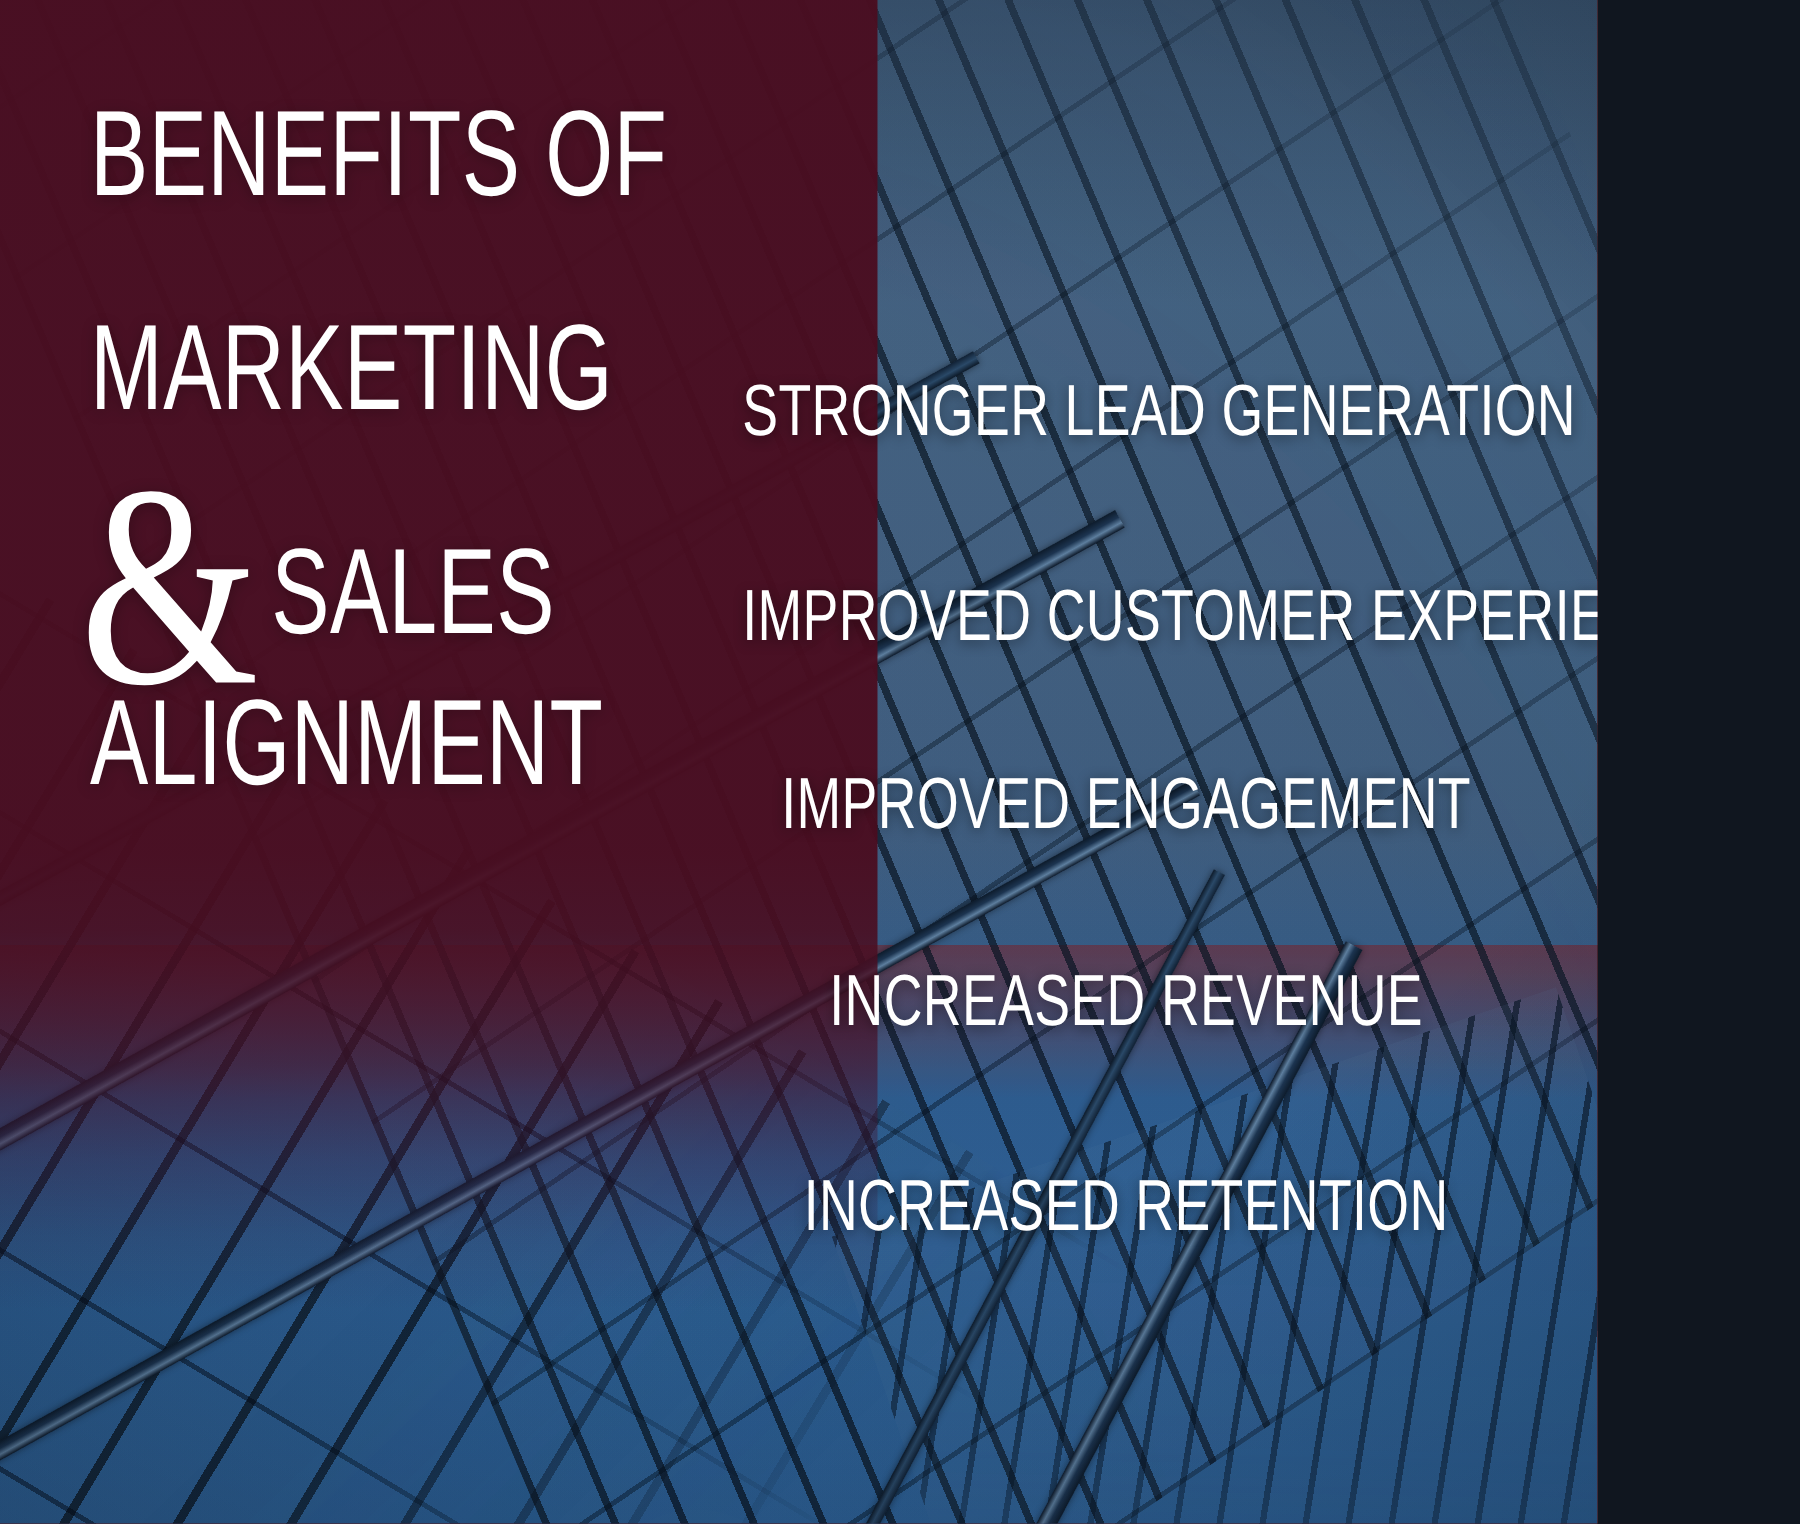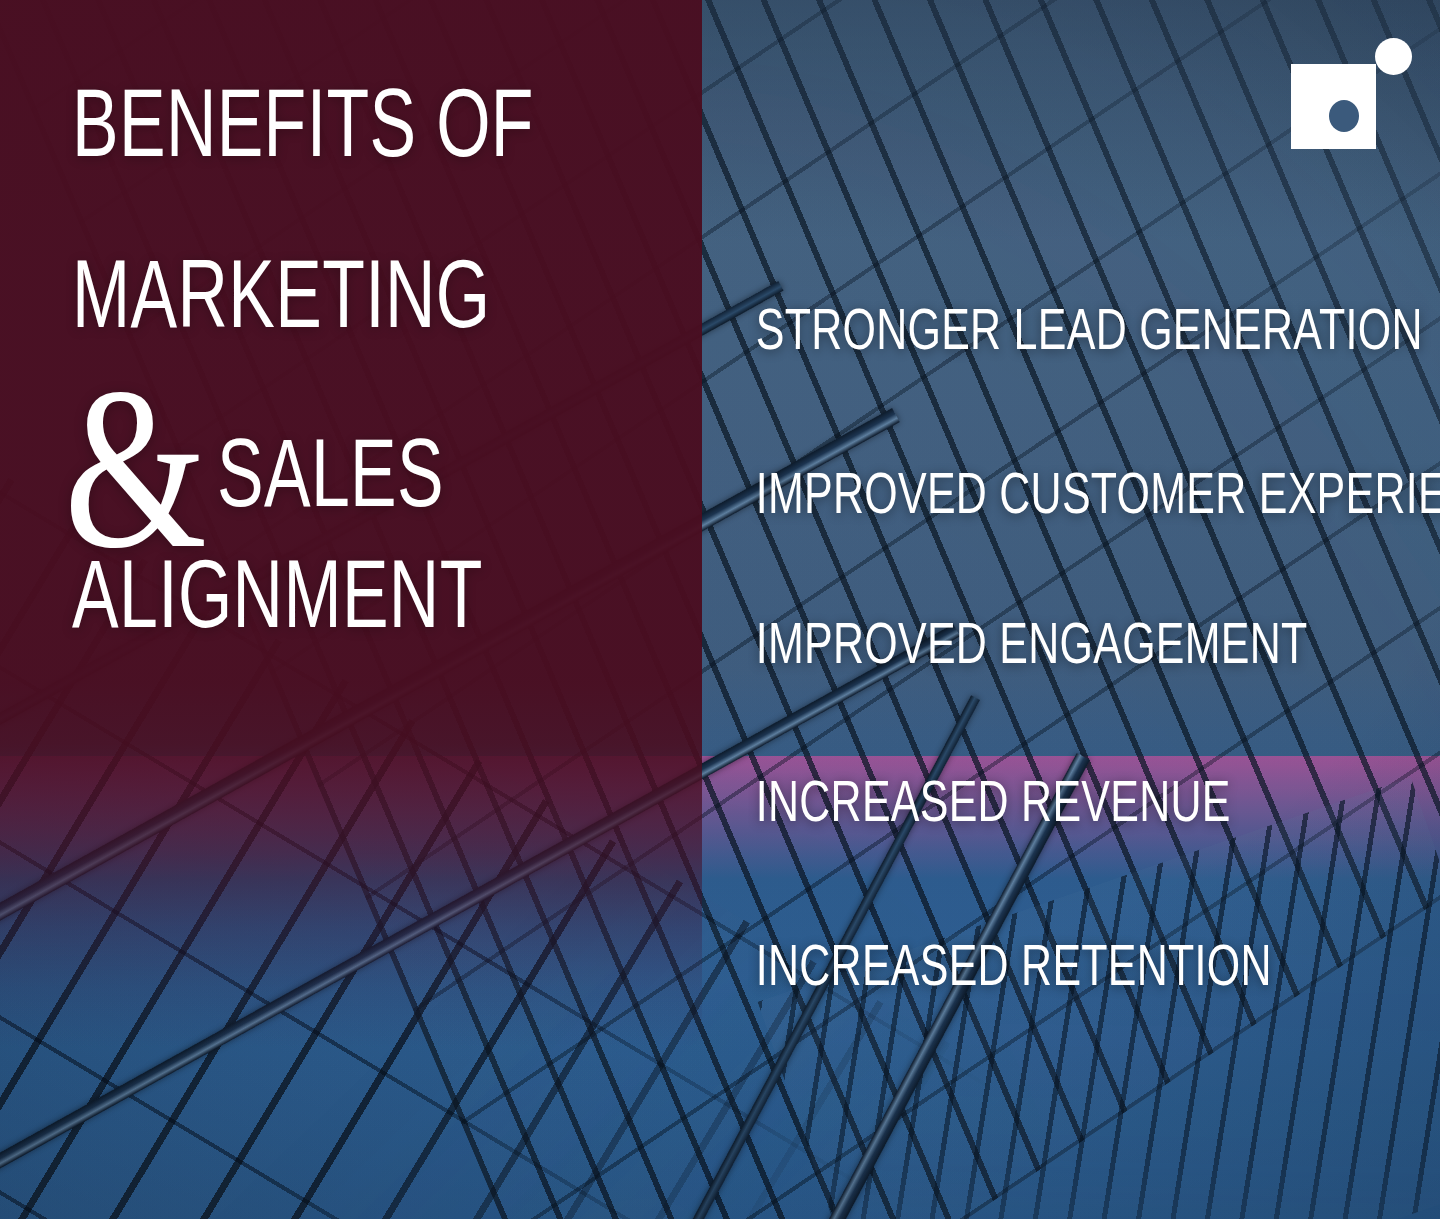--- a/index.html
+++ b/index.html
@@ -3,24 +3,24 @@
 <meta charset="utf-8">
 <title>Benefits of Marketing &amp; Sales Alignment</title>
 <style>
   * { margin:0; padding:0; box-sizing:border-box; }
   html,body{
     background:#10161f;
     font-family:"Liberation Sans", sans-serif;
   }
   #poster{
     position:relative;
-    width:1440px;
+    width:1278px;
     height:1219px;
     overflow:hidden;
-    background:#ec4899;
+    background:#7f1d1d;
   }
 
   
   .bg{ position:absolute; inset:0; overflow:hidden; }
 
   
   .sky-flat{
     position:absolute; left:0; top:0; width:100%; height:62%;
     background:linear-gradient(180deg,#44617f 0%,#415f7e 45%,#3b5a7b 100%);
   }
@@ -201,21 +201,21 @@
     white-space:nowrap;
     position:relative;
     top:-4px;
   }
 
   
   .benefits{
     position:absolute;
     right:70px; top:300px;
     width:830px;
-    text-align:left;
+    text-align:center;
     color:#fff;
     font-family:"Liberation Sans Narrow","Liberation Sans",sans-serif;
     font-weight:400;
   }
   .benefit{
     display:block;
     font-size:58px;
     line-height:1;
     white-space:nowrap;
     transform:scaleX(.74);

